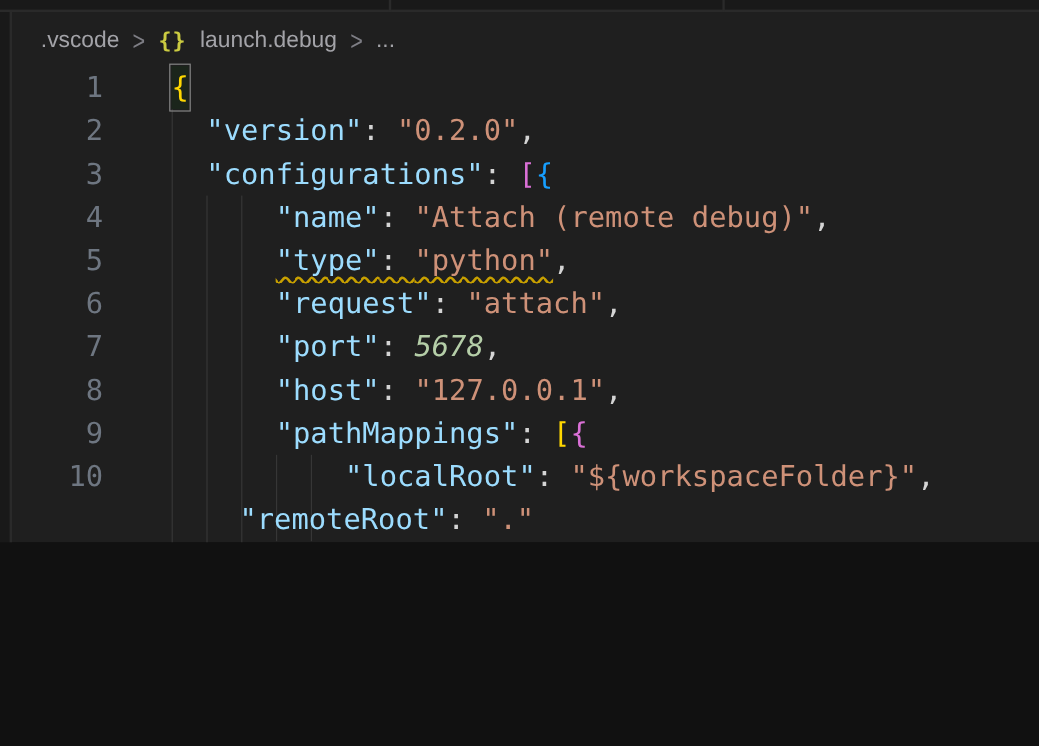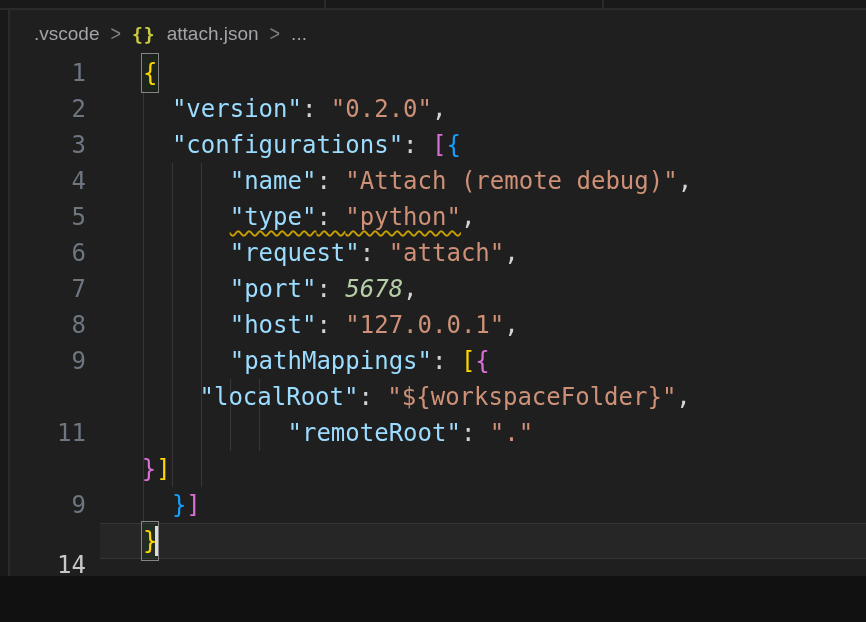--- a/index.html
+++ b/index.html
@@ -1,18 +1,18 @@
 <!DOCTYPE html>
 <html style="--editor_bg: #1F1F1F; --panel_bg: #191919; --divider: #2A2A2A; --breadcrumb_text: #A3A3A8; --breadcrumb_icon: #CBCB41; --line_number: #6E7681; --line_number_active: #C8C8C8; --key: #9CDCFE; --string: #CE9178; --number: #B5CEA8; --punct: #D4D4D4; --bracket1: #FFD700; --bracket2: #DA70D6; --bracket3: #179FFF; --indent_guide: #363636; --squiggle: #C8A000; --cursor: #DCDCDC; --bracket_match_border: #858585;"><head>
 <meta charset="utf-8">
 <style>
   * { margin:0; padding:0; box-sizing:border-box; }
   html,body { background:#111; }
   .screen {
-    position:relative; width:866px; height:576px;
+    position:relative; width:866px; height:452px;
     background:var(--editor_bg,#1F1F1F);
     overflow:hidden;
     font-family:"Liberation Sans", sans-serif;
   }
   
   .tabbar {
     position:absolute; left:0; top:0; width:866px; height:10px;
     background:var(--panel_bg,#191919);
     border-bottom:2px solid var(--divider,#2A2A2A);
   }
@@ -98,21 +98,21 @@
     <div class="tab-divider" style="left:324px"></div>
     <div class="tab-divider" style="left:602px"></div>
   </div>
 
   <div class="left-edge"></div>
 
   <div class="breadcrumbs">
     <span class="bc-item">.vscode</span>
     <span class="bc-sep">&gt;</span>
     <span class="bc-icon">{}</span>
-    <span class="bc-item">attach.json</span>
+    <span class="bc-item">launch.debug</span>
     <span class="bc-sep">&gt;</span>
     <span class="bc-item">...</span>
   </div>
 
   <div class="guide" style="left:143px; top:91px;  height:432px;"></div>
   <div class="guide" style="left:172px; top:163px; height:324px;"></div>
   <div class="guide" style="left:201px; top:163px; height:324px;"></div>
   <div class="guide" style="left:230px; top:379px; height:72px;"></div>
   <div class="guide" style="left:259px; top:379px; height:72px;"></div>
 
@@ -121,22 +121,22 @@
   <div class="code-lines" id="code-lines">
       <div class="line"><div class="ln">1</div><div class="code"><span class="tok-bracket1 match">{</span></div></div>
       <div class="line"><div class="ln">2</div><div class="code"><span class="tok-plain">  </span><span class="tok-key">"version"</span><span class="tok-punct">: </span><span class="tok-string">"0.2.0"</span><span class="tok-punct">,</span></div></div>
       <div class="line"><div class="ln">3</div><div class="code"><span class="tok-plain">  </span><span class="tok-key">"configurations"</span><span class="tok-punct">: </span><span class="tok-bracket2">[</span><span class="tok-bracket3">{</span></div></div>
       <div class="line"><div class="ln">4</div><div class="code"><span class="tok-plain">      </span><span class="tok-key">"name"</span><span class="tok-punct">: </span><span class="tok-string">"Attach (remote debug)"</span><span class="tok-punct">,</span></div></div>
       <div class="line"><div class="ln">5</div><div class="code"><span class="tok-plain">      </span><span class="tok-key squiggle">"type"</span><span class="tok-punct squiggle">: </span><span class="tok-string squiggle">"python"</span><span class="tok-punct">,</span></div></div>
       <div class="line"><div class="ln">6</div><div class="code"><span class="tok-plain">      </span><span class="tok-key">"request"</span><span class="tok-punct">: </span><span class="tok-string">"attach"</span><span class="tok-punct">,</span></div></div>
       <div class="line"><div class="ln">7</div><div class="code"><span class="tok-plain">      </span><span class="tok-key">"port"</span><span class="tok-punct">: </span><span class="tok-number">5678</span><span class="tok-punct">,</span></div></div>
       <div class="line"><div class="ln">8</div><div class="code"><span class="tok-plain">      </span><span class="tok-key">"host"</span><span class="tok-punct">: </span><span class="tok-string">"127.0.0.1"</span><span class="tok-punct">,</span></div></div>
       <div class="line"><div class="ln">9</div><div class="code"><span class="tok-plain">      </span><span class="tok-key">"pathMappings"</span><span class="tok-punct">: </span><span class="tok-bracket1">[</span><span class="tok-bracket2">{</span></div></div>
-      <div class="line"><div class="code"><span class="tok-plain">          </span><span class="tok-key">"localRoot"</span><span class="tok-punct">: </span><span class="tok-string">"${workspaceFolder}"</span><span class="tok-punct">,</span></div></div>
-      <div class="line"><div class="ln">11</div><div class="code"><span class="tok-plain">          </span><span class="tok-key">"remoteRoot"</span><span class="tok-punct">: </span><span class="tok-string">"."</span></div></div>
+      <div class="line"><div class="ln">10</div><div class="code"><span class="tok-plain">          </span><span class="tok-key">"localRoot"</span><span class="tok-punct">: </span><span class="tok-string">"${workspaceFolder}"</span><span class="tok-punct">,</span></div></div>
+      <div class="line"><div class="code"><span class="tok-plain">          </span><span class="tok-key">"remoteRoot"</span><span class="tok-punct">: </span><span class="tok-string">"."</span></div></div>
       <div class="line"><div class="code"><span class="tok-plain">      </span><span class="tok-bracket2">}</span><span class="tok-bracket1">]</span></div></div>
       <div class="line"><div class="ln">9</div><div class="code"><span class="tok-plain">  </span><span class="tok-bracket3">}</span><span class="tok-bracket2">]</span></div></div>
       <div class="line"><div class="ln active">14</div><div class="code"><span class="tok-bracket1 match">}</span></div></div>
     </div>
 
   <div class="cursor"></div>
 
 </div>
 
 </body></html>

